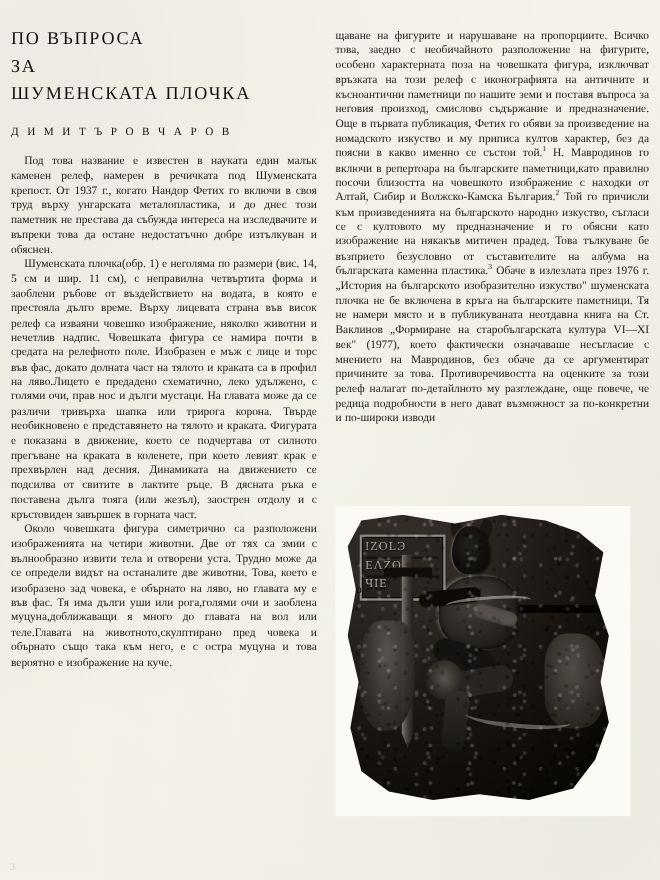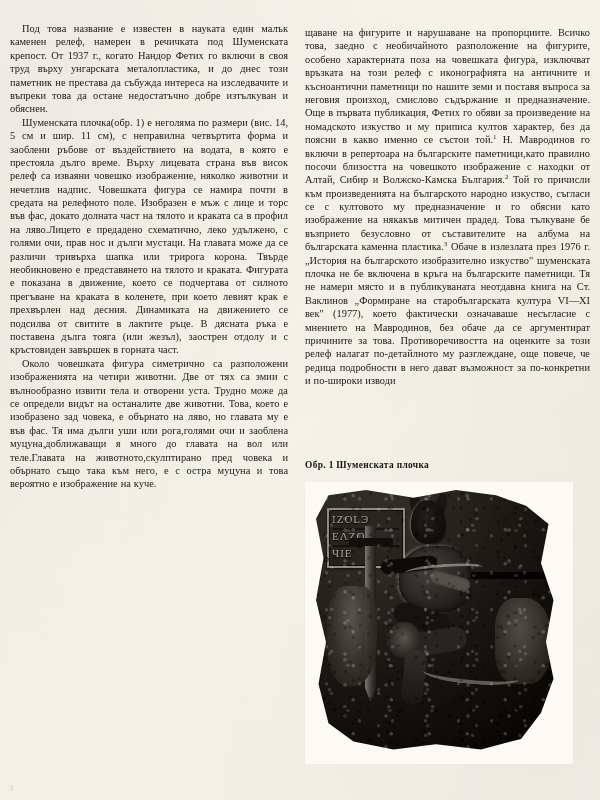--- a/index.html
+++ b/index.html
@@ -278,33 +278,38 @@
     letter-spacing: 1px;
   }
 </style>
 </head>
 <body>
 
 <div id="page">
 
   <div class="col" id="col-left">
 
-
+    <div id="title-block">
+      <div class="title-line">ПО ВЪПРОСА</div>
+      <div class="title-line">ЗА</div>
+      <div class="title-line">ШУМЕНСКАТА ПЛОЧКА</div>
+    </div>
+
+    <div id="byline">Д И М И Т Ъ Р   О В Ч А Р О В</div>
 
     <p class="body-para indent">Под това название е известен в науката един малък каменен релеф, намерен в речичката под Шуменската крепост. От 1937 г., когато Нандор Фетих го включи в своя труд върху унгарската металопластика, и до днес този паметник не престава да събужда интереса на изследвачите и въпреки това да остане недостатъчно добре изтълкуван и обяснен.</p>
     <p class="body-para indent">Шуменската плочка(обр. 1) е неголяма по размери (вис. 14, 5 см и шир. 11 см), с неправилна четвъртита форма и заоблени ръбове от въздействието на водата, в която е престояла дълго време. Върху лицевата страна във висок релеф са изваяни човешко изображение, няколко животни и нечетлив надпис. Човешката фигура се намира почти в средата на релефното поле. Изобразен е мъж с лице и торс във фас, докато долната част на тялото и краката са в профил на ляво.Лицето е предадено схематично, леко удължено, с голями очи, прав нос и дълги мустаци. На главата може да се различи тривърха шапка или трирога корона. Твърде необикновено е представянето на тялото и краката. Фигурата е показана в движение, което се подчертава от силното прегъване на краката в коленете, при което левият крак е прехвърлен над десния. Динамиката на движението се подсилва от свитите в лактите ръце. В дясната ръка е поставена дълга тояга (или жезъл), заострен отдолу и с кръстовиден завършек в горната част.</p>
     <p class="body-para indent">Около човешката фигура симетрично са разположени изображенията на четири животни. Две от тях са змии с вълнообразно извити тела и отворени уста. Трудно може да се определи видът на останалите две животни. Това, което е изобразено зад човека, е обърнато на ляво, но главата му е във фас. Тя има дълги уши или рога,голями очи и заоблена муцуна,доближаващи я много до главата на вол или теле.Главата на животното,скулптирано пред човека и обърнато също така към него, е с остра муцуна и това вероятно е изображение на куче.</p>
   </div>
 
   <div class="col" id="col-right">
     <p class="body-para"><span>щаване на фигурите и  нарушаване на пропорциите. Всичко това, заедно с необичайното разположение на фигурите, особено характерната поза на човешката фигура, изключват връзката на този релеф с иконографията на античните и късноантични паметници по нашите земи и поставя въпроса за неговия произход, смислово съдържание и предназначение. Още в първата публикация,  Фетих го обяви за произведение на номадското изкуство и му приписа култов характер, без да поясни в какво именно се състои той.</span><sup class="fn">1</sup><span> Н. Мавродинов го включи  в  репертоара на българските паметници,като правилно посочи близостта  на  човешкото изображение с находки от Алтай, Сибир и  Волжско-Камска  България.</span><sup class="fn">2</sup><span> Той го причисли към произведенията на българското  народно  изкуство,  съгласи  се  с култовото му предназначение и го обясни като изображение на някакъв митичен прадед. Това тълкуване бе възприето безусловно от съставителите на албума на българската каменна пластика.</span><sup class="fn">3</sup><span> Обаче в излезлата през 1976 г. „История на българското изобразително изкуство" шуменската плочка не бе включена в кръга на българските паметници. Тя не намери  място  и  в  публикуваната  неотдавна книга  на  Ст.   Ваклинов  „Формиране  на старобългарската  култура  VI—XI  век" (1977), което фактически означаваше несъгласие с мнението на Мавродинов, без обаче да се аргументират причините  за това. Противоречивостта на оценките за този релеф налагат по-детайлното му разглеждане, още повече, че редица подробности в него дават възможност за по-конкретни и по-широки изводи</span></p>
   </div>
 
   <div id="figure-wrap">
-    <div id="figure-caption">Обр. 1 Шуменската плочка</div>
 
     <div id="plaque-photo">
       <div class="slab">
 
         <div class="carving insc-panel insc-left">
           <div class="glyphs" style="top:3px">ΙΖΟLЭ</div>
           <div class="insc-row" style="top:18px"></div>
           <div class="glyphs" style="top:20px">ΕΛΖΟ</div>
           <div class="insc-row" style="top:35px"></div>
           <div class="glyphs" style="top:37px">ЧΙΕ</div>

